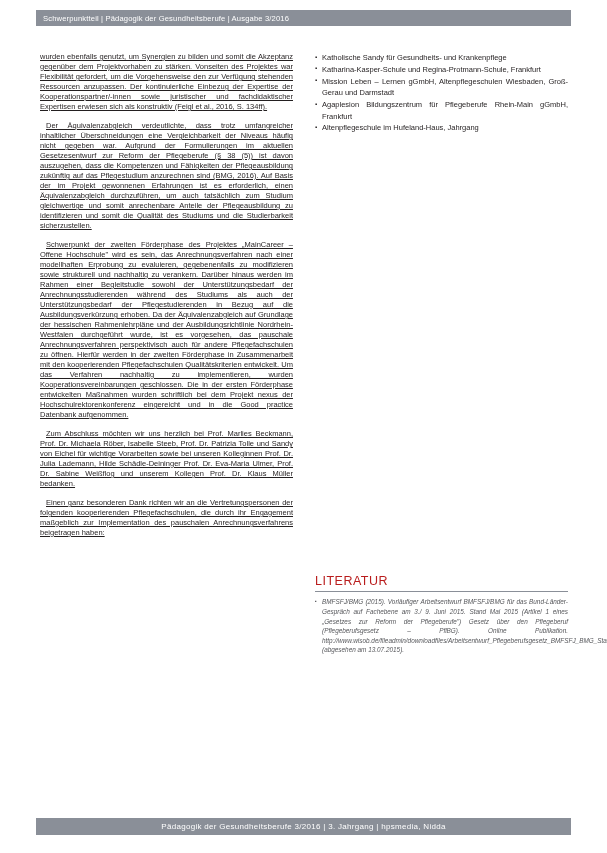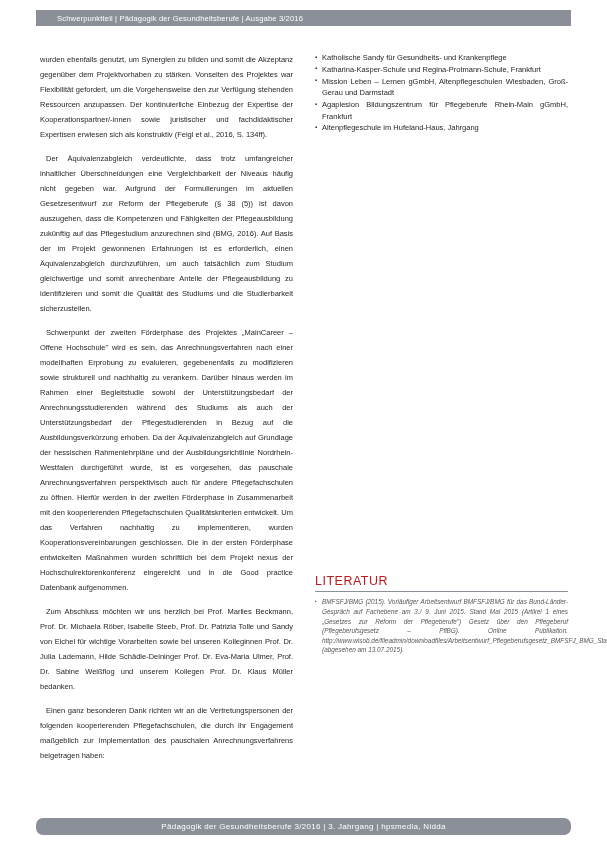--- a/index.html
+++ b/index.html
@@ -30,42 +30,43 @@
     width: 535px;
     height: 16px;
     background: #8a8f98;
     display: flex;
     align-items: center;
   }
   .header-bar .header-text {
     font-size: 7.6px;
     color: #ffffff;
     letter-spacing: 0.15px;
-    padding-left: 21px;
+    padding-left: 7px;
     white-space: nowrap;
   }
   
   .content {
     position: absolute;
     left: 40px;
     top: 52px;
     width: 528px;
     display: flex;
     gap: 22px;
   }
   .col {
     width: 253px;
   }
   p.body {
     font-size: 7.5px;
-    line-height: 15px;
+    line-height: 10px;
     text-align: justify;
     margin: 0 0 9px 0;
     text-indent: 6px;
     hyphens: auto;
+    text-decoration: underline;
   }
   p.body.noindent {
     text-indent: 0;
   }
   ul.bullets {
     list-style: none;
     margin: 0;
     padding: 0;
   }
   ul.bullets li {
@@ -128,21 +129,20 @@
   .footer-bar {
     position: absolute;
     left: 36px;
     bottom: 18px;
     width: 535px;
     height: 17px;
     background: #8a8f98;
     display: flex;
     align-items: center;
     justify-content: center;
-    border-radius: 7px;
   }
   .footer-text {
     font-size: 8px;
     color: #ffffff;
     letter-spacing: 0.3px;
     white-space: nowrap;
   }
   .folio {
     position: absolute;
     left: 40px;

